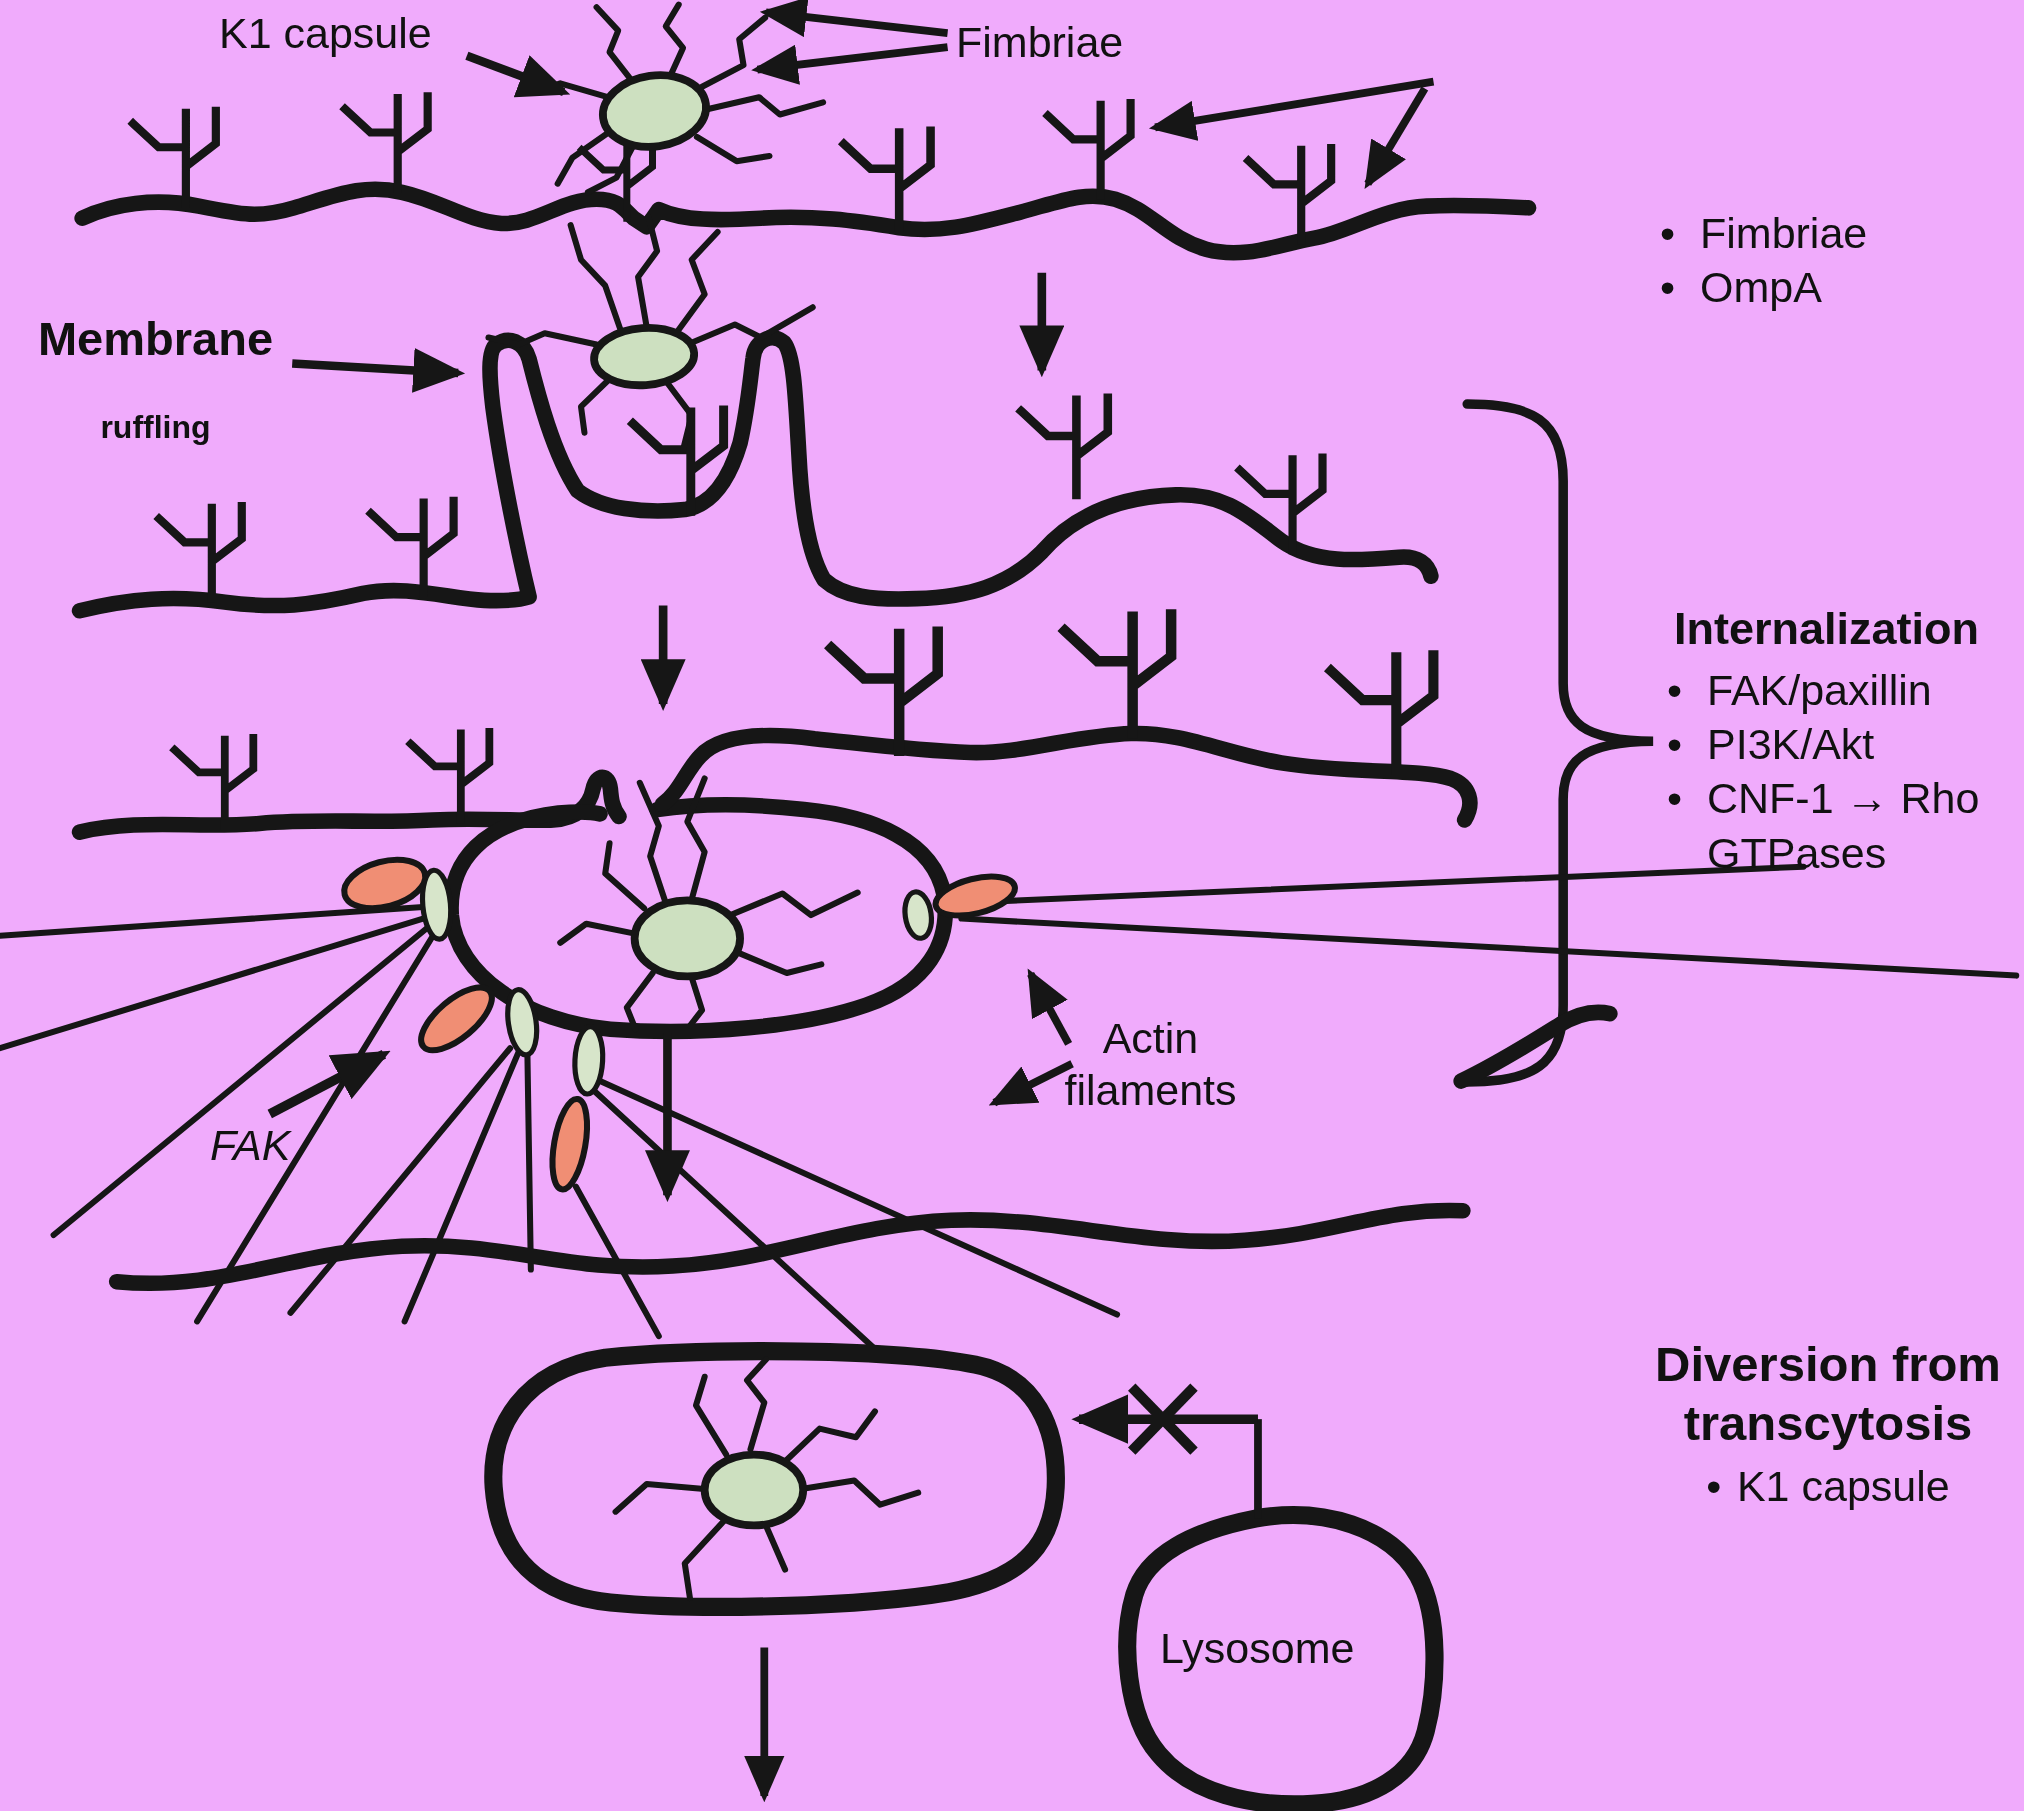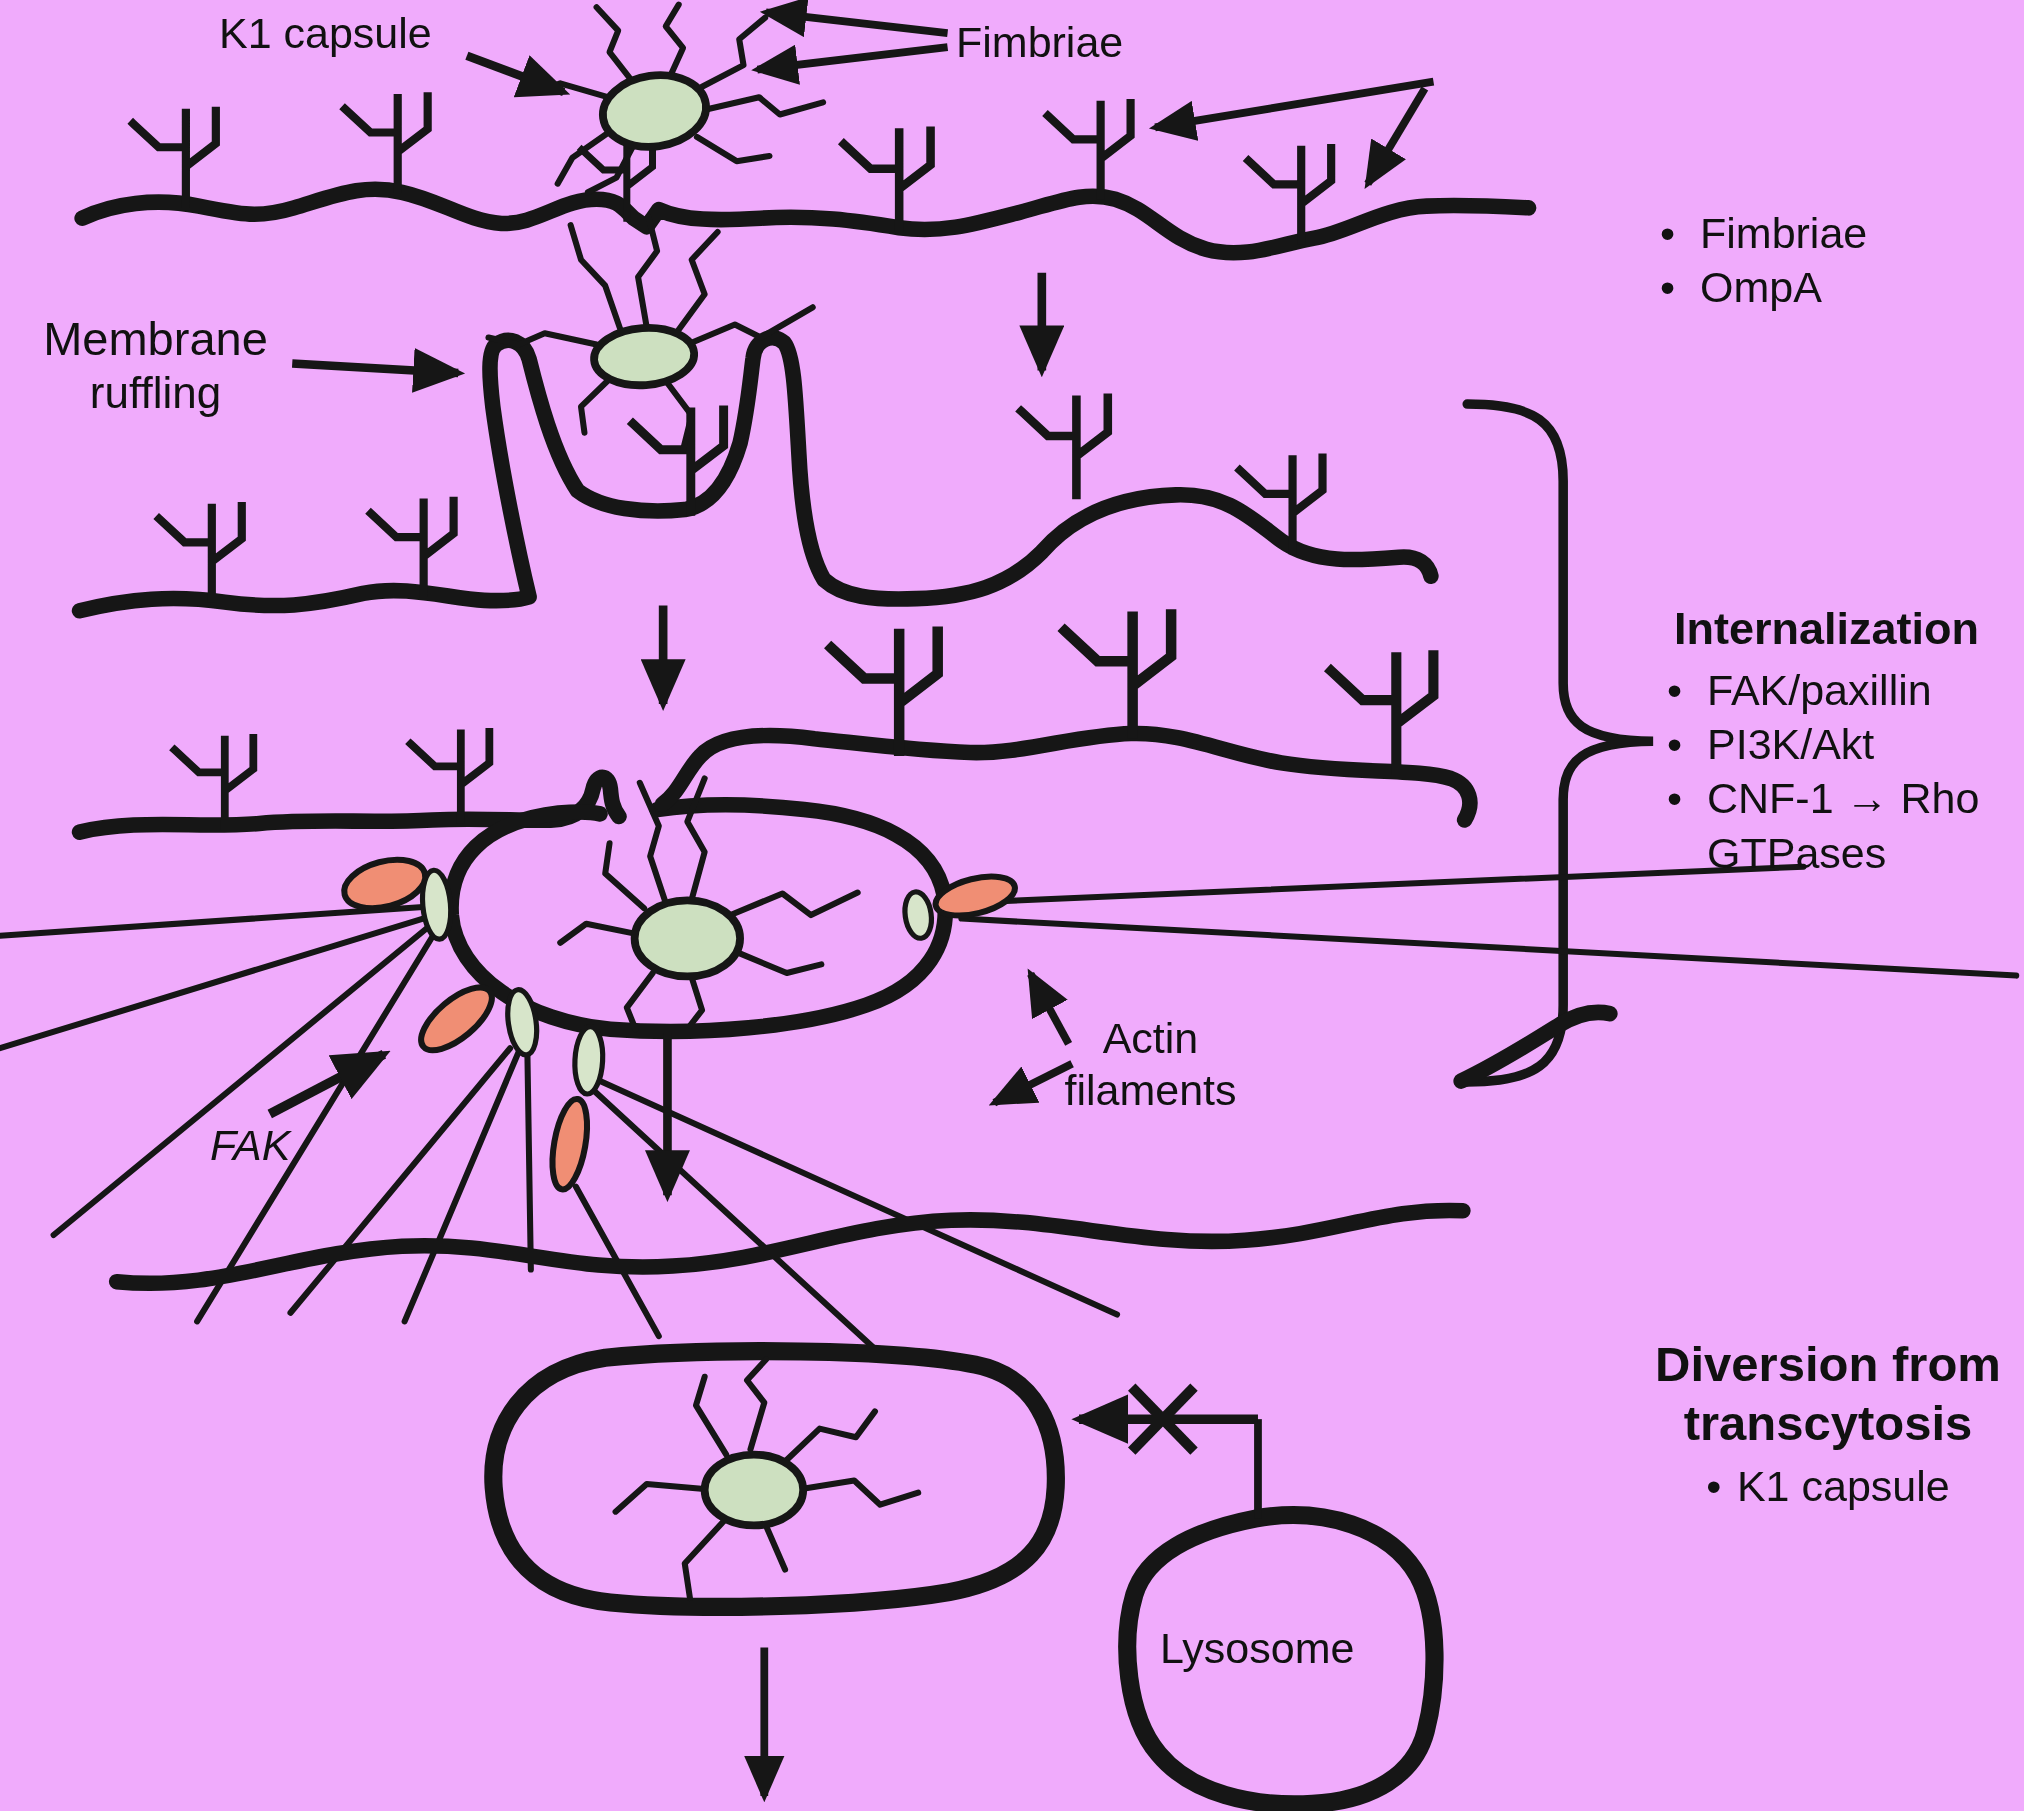--- a/index.html
+++ b/index.html
@@ -24,21 +24,21 @@
   .filament{fill:none;stroke:var(--ink);stroke-width:7;stroke-linecap:round;}
   .arrow{fill:none;stroke:var(--ink);stroke-width:10;stroke-linecap:butt;}
   .arrow-thin{fill:none;stroke:var(--ink);stroke-width:9;stroke-linecap:butt;}
   .arrow-bold{fill:none;stroke:var(--ink);stroke-width:11;stroke-linecap:butt;}
   .plain-line{fill:none;stroke:var(--ink);stroke-width:9;stroke-linecap:butt;}
   .xmark{fill:none;stroke:var(--ink);stroke-width:12;stroke-linecap:butt;}
   .brace{fill:none;stroke:var(--ink);stroke-width:11;stroke-linecap:round;}
 
   
   .lbl{position:absolute;font-size:43px;line-height:1.22;white-space:nowrap;}
-  .lbl-big{font-size:47px;}
+  .lbl-big{font-size:47px;font-weight:bold;}
   .center{text-align:center;white-space:normal;}
   .blk{position:absolute;}
   .heading{font-size:45px;font-weight:bold;line-height:1.2;}
   .row{display:flex;align-items:flex-start;font-size:43px;line-height:1.26;}
   .dot{width:40px;flex:none;}
   .itm{flex:1;}
   .bullets{margin-top:7px;}
   .c-head{font-size:49px;font-weight:bold;line-height:1.21;text-align:center;white-space:nowrap;}
   .c-bullet{display:flex;justify-content:center;font-size:43px;margin-top:8.6px;}
 </style>
@@ -202,21 +202,21 @@
   </g>
 
   <line class="arrow-thin" x1="884" y1="1905" x2="884" y2="2077" marker-end="url(#ah)"></line>
 </svg>
 
 <div class="lbl" style="left:219px;top:7px;">K1 capsule</div>
 <div class="lbl" style="left:956px;top:15.6px;">Fimbriae</div>
 
 <div class="blk center" style="left:26px;top:311px;width:259px;">
   <div class="lbl-big" style="font-size:47px;line-height:1.2;">Membrane</div>
-  <div class="lbl-big" style="font-size:44px;line-height:1.2;">ruffling</div>
+  <div class="lbl-big" style="font-size:32px;line-height:1.2;margin-top:41px;">ruffling</div>
 </div>
 
 <div class="blk" style="left:1660px;top:199px;width:363px;">
   <div class="bullets">
     <div class="row">
       <span class="dot">•</span>
       <span class="itm">Fimbriae</span>
     </div>
     <div class="row">
       <span class="dot">•</span>

